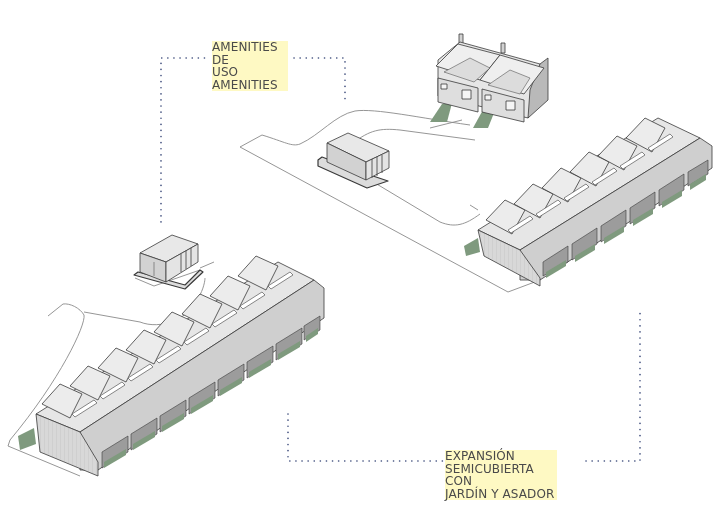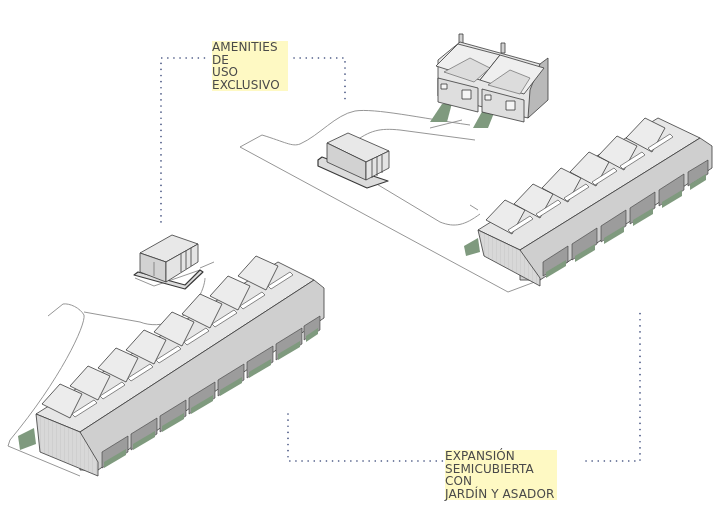--- a/index.html
+++ b/index.html
@@ -196,20 +196,20 @@
       <path d="M249,372 L271,359 L271,365 L249,378 Z"></path>
       <path d="M278,354 L300,341 L300,347 L278,360 Z"></path>
       <path d="M306,336 L318,328 L318,334 L306,342 Z"></path>
     </g>
   </g>
 </svg>
 
 <div id="label-amenities" class="label">
   <span>AMENITIES DE</span>
   <span>USO</span>
-  <span>EXCLUSIVO</span>
+  <span>AMENITIES</span>
 </div>
 
 <div id="label-expansion" class="label">
   <span>EXPANSIÓN</span>
   <span>SEMICUBIERTA CON</span>
   <span>JARDÍN Y ASADOR</span>
 </div>
 
 </body></html>

